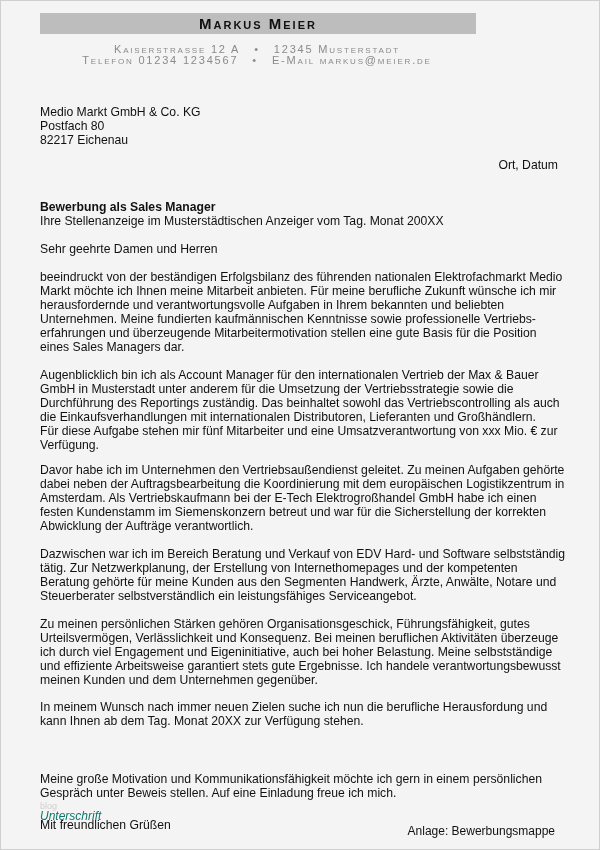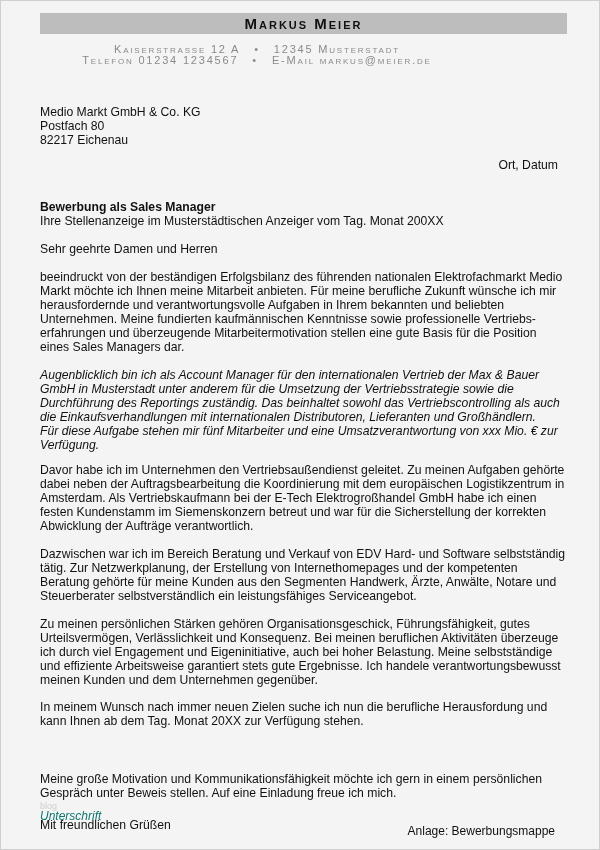--- a/index.html
+++ b/index.html
@@ -12,21 +12,21 @@
     }
     .page {
       position: absolute; left: 0; top: 0;
       width: 600px; height: 850px;
       border: 1px solid #cfcfcf;
       background: #f4f4f4;
     }
     .header-bar {
       position: absolute;
       left: 39px; top: 12px;
-      width: 527px; height: 21px;
+      width: 436px; height: 21px;
       background: #bdbdbd;
       text-align: center;
     }
     .header-name {
       display: inline-block;
       font-family: "Liberation Sans", sans-serif;
       font-weight: bold;
       font-variant: small-caps;
       font-size: 15px;
       letter-spacing: 2px;
@@ -60,21 +60,21 @@
     .date {
       position: absolute;
       top: 157px; right: 41px;
       font-size: 12.2px; line-height: 14px;
       text-align: right;
     }
     .subject { top: 199px; }
     .subject .bold { font-weight: bold; }
     .salutation { top: 241px; }
     .p1 { top: 269px; }
-    .p2 { top: 367px; font-style: italic; }
+    .p2 { top: 367px; }
     .p3 { top: 462px; }
     .p4 { top: 546px; }
     .p5 { top: 616px; }
     .p6 { top: 699px; }
     .p7 { top: 741px; margin-top: 30px; }
     .closing { top: 781px; margin-top: 36px; }
     .watermark {
       position: absolute;
       left: 39px; top: 800px;
       font-size: 9px; line-height: 10px;

